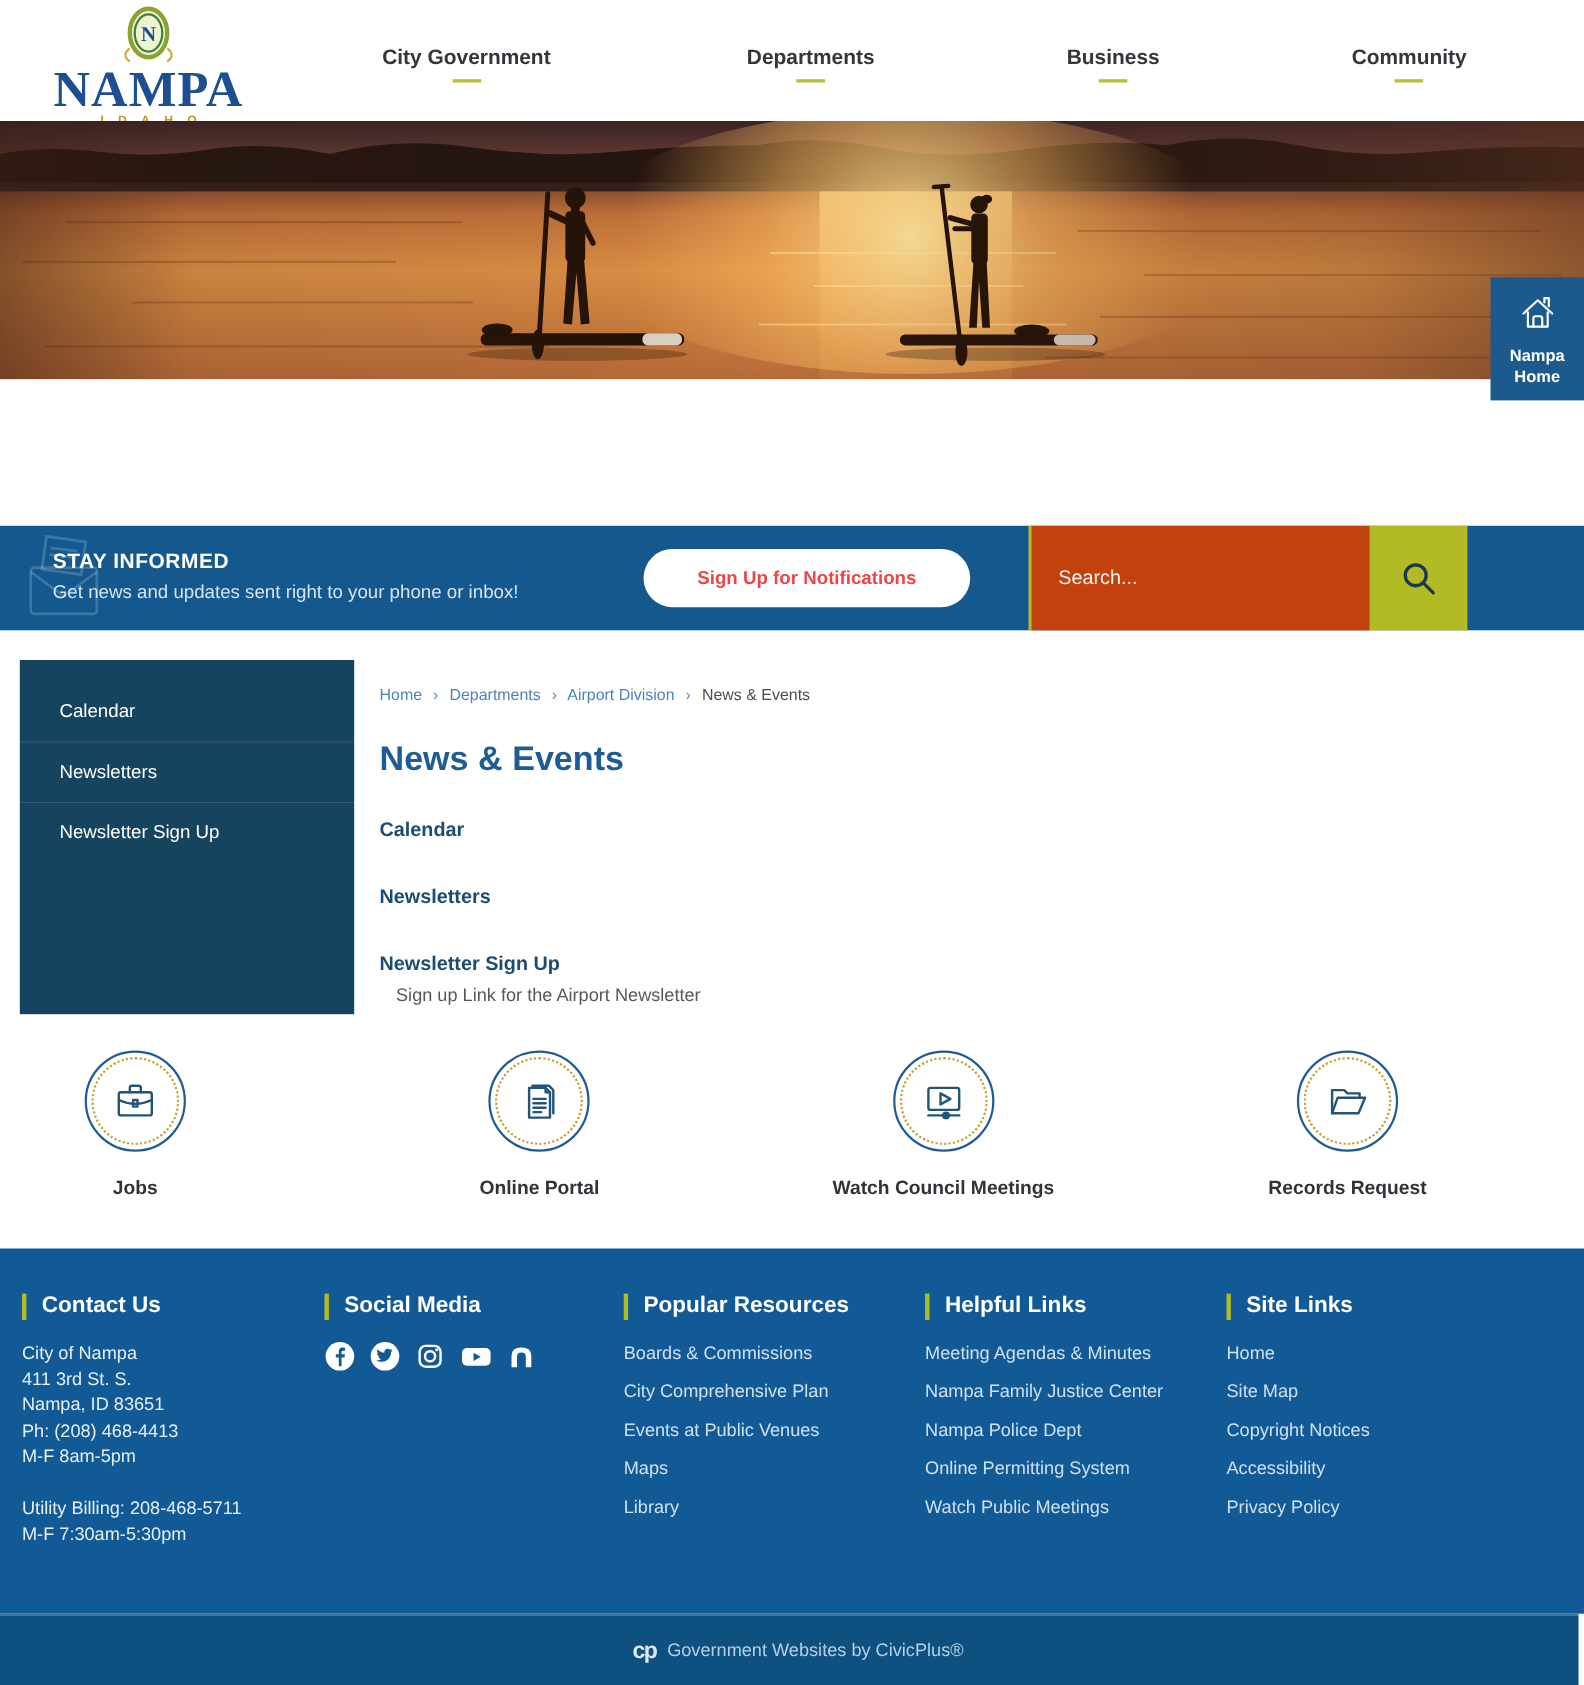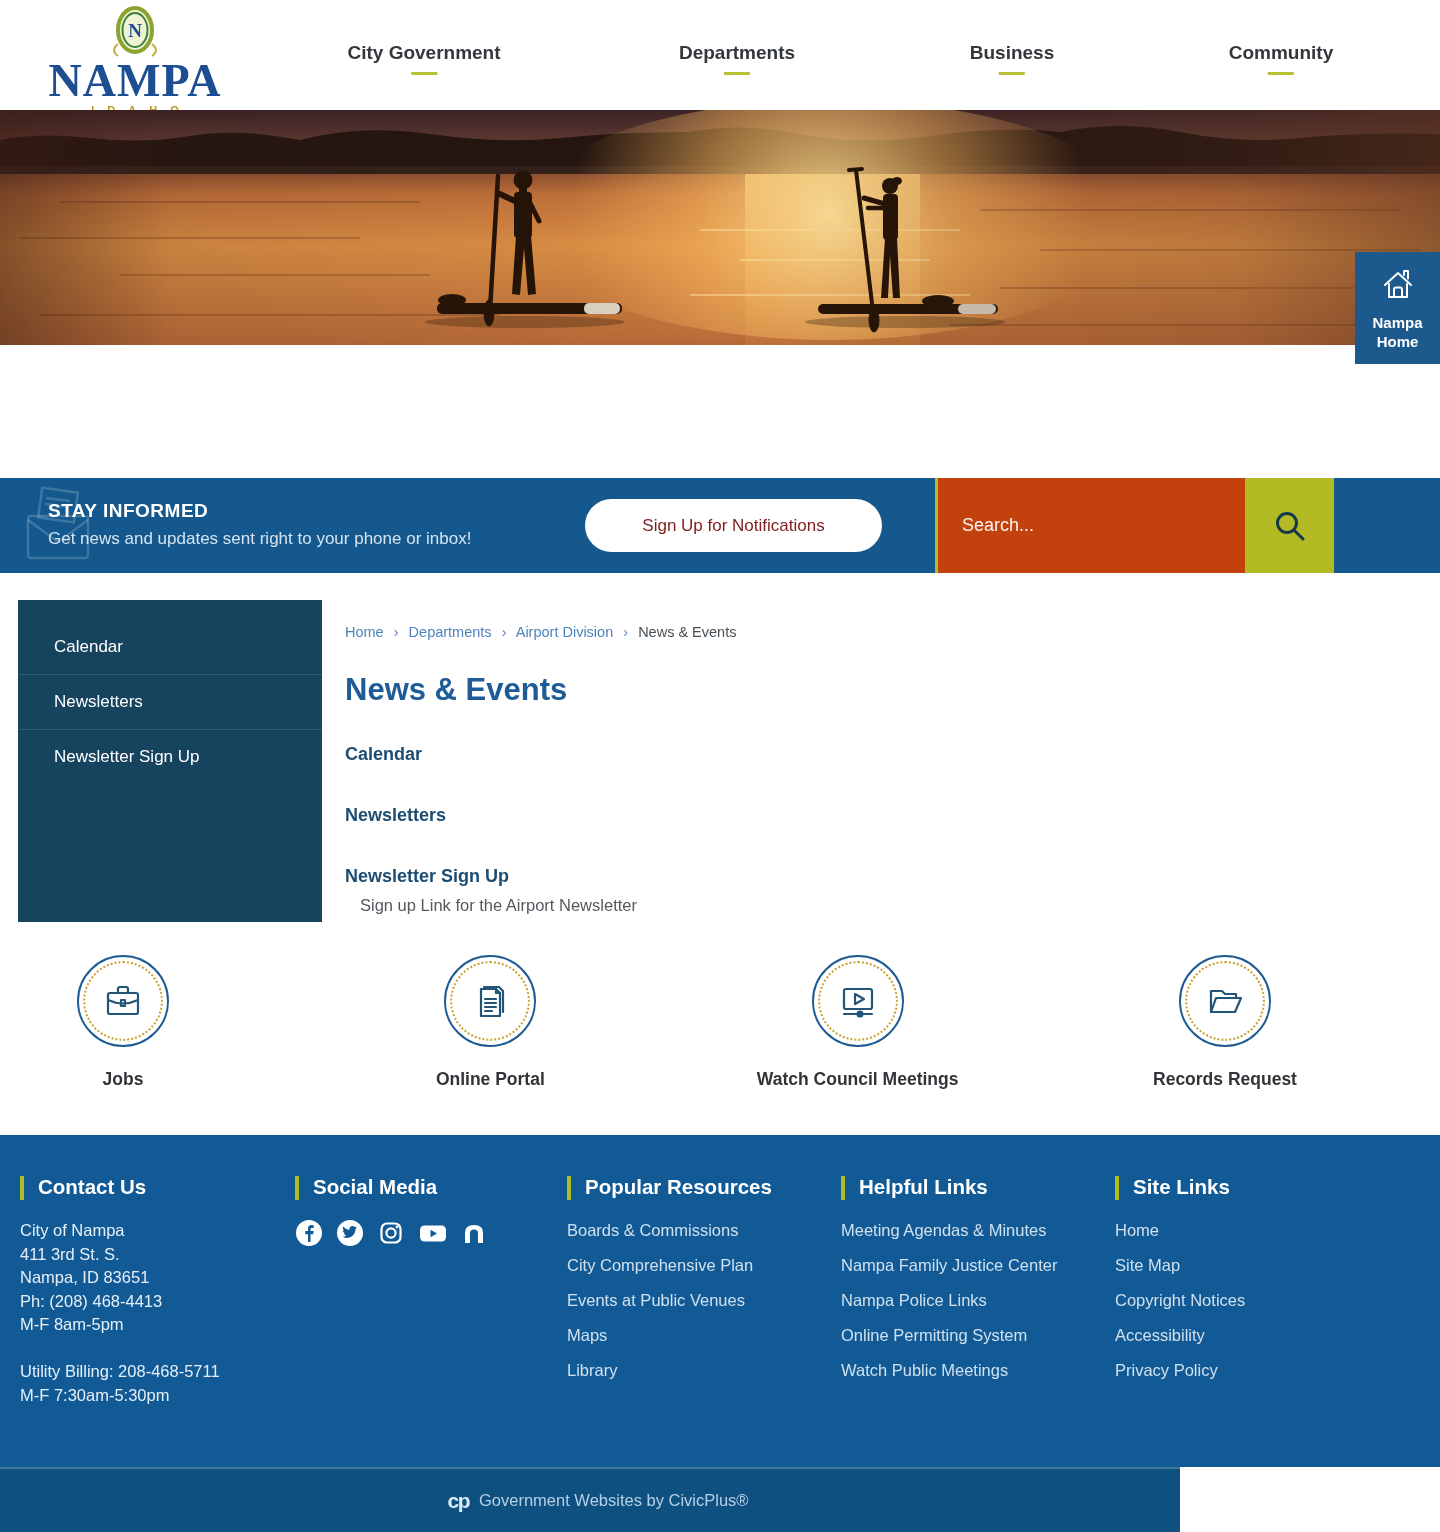--- a/index.html
+++ b/index.html
@@ -26,21 +26,21 @@
   .nampa-home svg{margin-top:16px;}
   .nampa-home .nh-label{display:block;margin-top:7px;padding:0 4px;}
 
   
   .stay-bar{position:absolute;top:478px;left:0;width:1440px;height:95px;background:#14588e;}
   .stay-watermark{position:absolute;left:20px;top:6px;}
   .stay-text{position:absolute;left:48px;top:22px;color:#fff;}
   .stay-title{font-size:19px;font-weight:800;letter-spacing:.5px;}
   .stay-sub{font-size:17px;color:#d5e4f0;margin-top:7px;font-weight:400;}
   .signup-btn{position:absolute;left:585px;top:21px;width:297px;height:53px;border-radius:27px;
-              background:#fff;border:none;color:#7f1d1d;font-size:17px;font-weight:400;
+              background:#fff;border:none;color:#ef4444;font-size:17px;font-weight:700;
               font-family:"Liberation Sans",sans-serif;}
   .search-wrap{position:absolute;left:935px;top:0;width:505px;height:95px;border-left:3px solid #b2bb24;
                display:flex;}
   .search-input{width:307px;height:95px;background:#c2410c;border:none;outline:none;padding:0 0 0 24px;
                 color:#fff;font-size:18px;font-family:"Liberation Sans",sans-serif;box-sizing:border-box;}
   .search-input::placeholder{color:#fff;opacity:.95;}
   .search-btn{width:89px;height:95px;background:#b2bb24;border:none;display:flex;align-items:center;
               justify-content:center;}
 
   
@@ -78,21 +78,21 @@
   .f-col-helpful{left:841px;width:258px;}
   .f-col-site{left:1115px;width:260px;}
   .f-heading{position:relative;padding-left:18px;font-size:20.5px;font-weight:700;color:#fff;margin:0 0 20px;}
   .f-heading::before{content:"";position:absolute;left:0;top:1px;width:4px;height:24px;background:#b2bb27;}
   .contact-line{font-size:16.5px;color:#e6eff7;line-height:23.5px;min-height:23.5px;}
   .f-links{list-style:none;margin:0;padding:0;}
   .f-links li{font-size:16.5px;color:#cfe0ee;margin-bottom:13px;line-height:22px;}
   .social-row{display:flex;gap:13px;margin-top:2px;align-items:center;}
 
   
-  .bottom-bar{position:absolute;top:1467px;left:0;width:1180px;height:65px;background:#0e5181;
+  .bottom-bar{position:absolute;top:1467px;left:0;width:1435px;height:65px;background:#0e5181;
               border-top:2px solid rgba(255,255,255,.22);box-sizing:border-box;display:flex;
               align-items:center;justify-content:center;gap:10px;color:#b6cfe4;font-size:16.5px;padding-left:16px;}
   .cp-glyph{font-weight:800;font-size:21px;letter-spacing:-1.5px;color:#dfe9f2;}
 </style>
 </head>
 <body>
 
 <div class="page" data-interactable="false">
 
   <header class="site-header" data-interactable="false">
@@ -371,21 +371,21 @@
           <li data-interactable="true">Events at Public Venues</li>
           <li data-interactable="true">Maps</li>
           <li data-interactable="true">Library</li>
         </ul>
     </div>
     <div class="f-col f-col-helpful" data-interactable="false">
       <h3 class="f-heading" data-interactable="false">Helpful Links</h3>
       <ul class="f-links">
           <li data-interactable="true">Meeting Agendas &amp; Minutes</li>
           <li data-interactable="true">Nampa Family Justice Center</li>
-          <li data-interactable="true">Nampa Police Links</li>
+          <li data-interactable="true">Nampa Police Dept</li>
           <li data-interactable="true">Online Permitting System</li>
           <li data-interactable="true">Watch Public Meetings</li>
         </ul>
     </div>
     <div class="f-col f-col-site" data-interactable="false">
       <h3 class="f-heading" data-interactable="false">Site Links</h3>
       <ul class="f-links">
           <li data-interactable="true">Home</li>
           <li data-interactable="true">Site Map</li>
           <li data-interactable="true">Copyright Notices</li>

